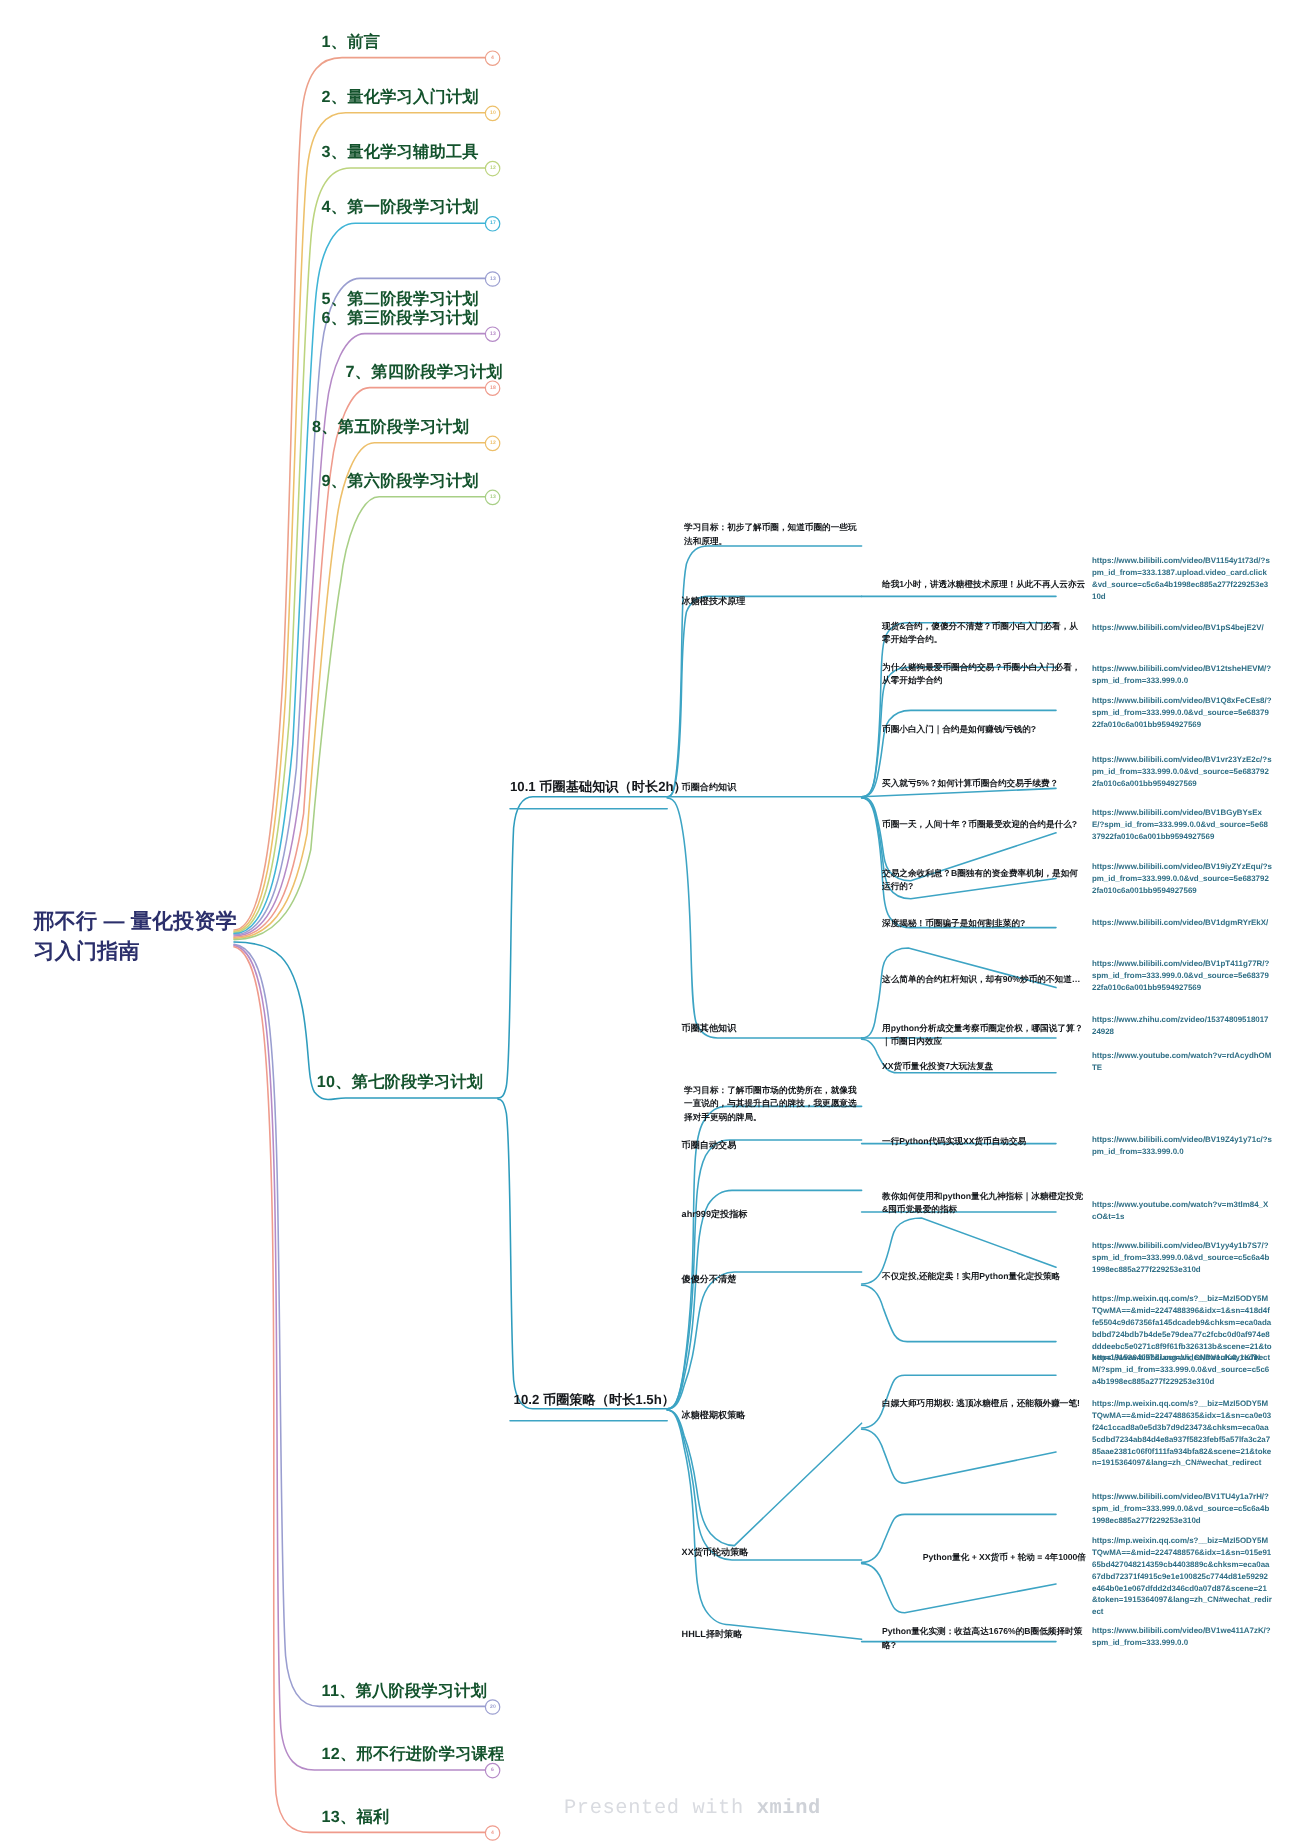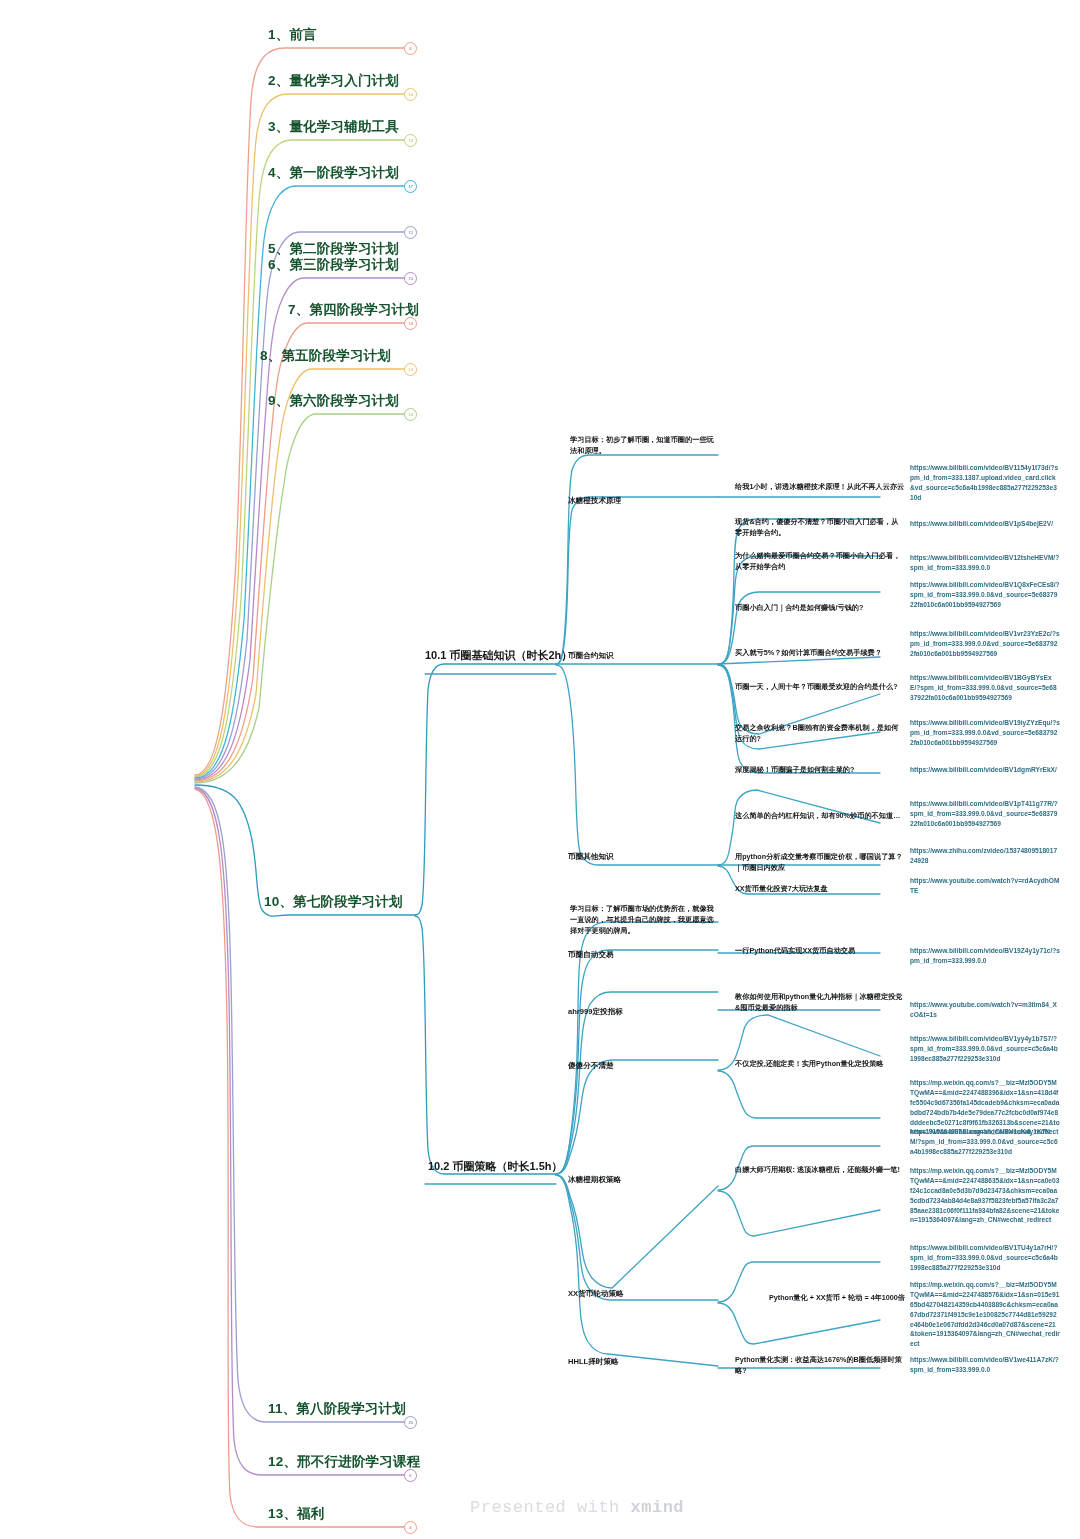--- a/index.html
+++ b/index.html
@@ -135,20 +135,23 @@
       <path d="M718 1191 C 726 1191 732 1196 736 1208 C 744 1228 744 1236 754 1236 L 880 1210" stroke="#3da4c4"></path>
       <path d="M718 1302 C 726 1302 732 1298 736 1286 C 744 1268 744 1262 754 1262 L 880 1262" stroke="#3da4c4"></path>
       <path d="M718 1303 C 726 1303 732 1308 736 1320 C 744 1338 744 1344 754 1344 L 880 1320" stroke="#3da4c4"></path>
       <path d="M718 1368 L 880 1368" stroke="#3da4c4"></path>
 
       <path d="M425 674 L 556 674" stroke="#3da4c4"></path>
       <path d="M425 1184 L 556 1184" stroke="#3da4c4"></path>
     </g>
   </svg>
 
+  <div class="node root">
+    <span>邢不行 — 量化投资学习入门指南</span>
+  </div>
 
   <div class="node l1" style="left:268px;top:26px;"><span>1、前言</span></div>
   <div class="badge" style="left:404px;top:42px;color:#eda08a;">
       <i>4</i>
     </div>
 
   <div class="node l1" style="left:268px;top:72px;"><span>2、量化学习入门计划</span></div>
   <div class="badge" style="left:404px;top:88px;color:#edc06a;">
       <i>10</i>
     </div>

